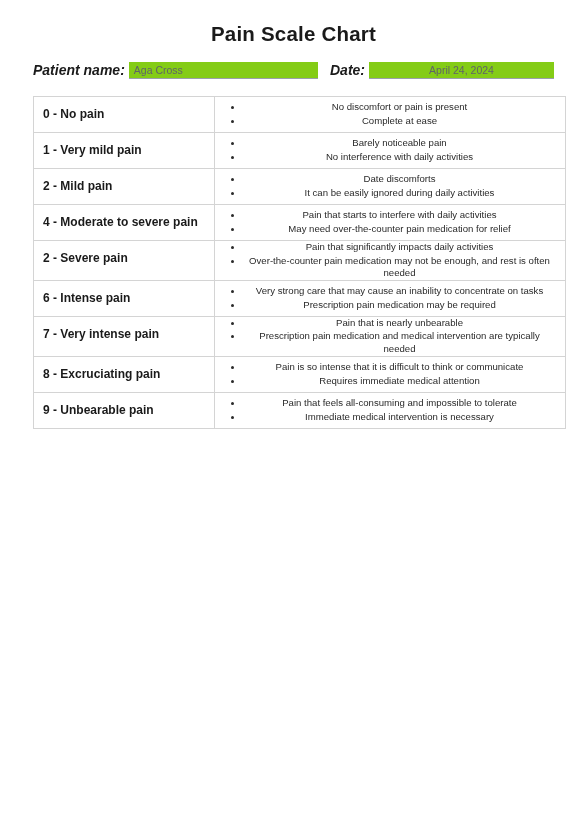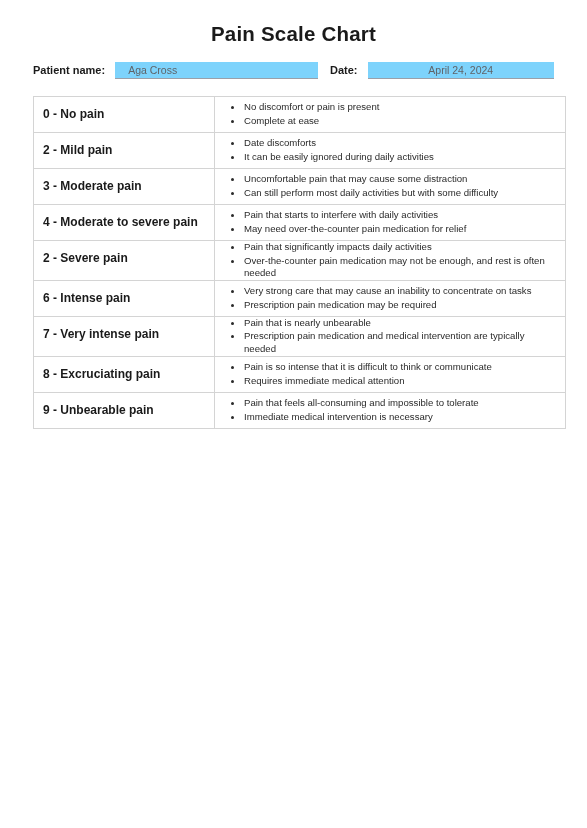--- a/index.html
+++ b/index.html
@@ -46,36 +46,37 @@
   }
   .field-group {
     display: flex;
     align-items: flex-end;
     height: 19px;
   }
   .field-group.patient { flex: 0 0 297px; }
   .field-group.date    { flex: 1 1 auto; text-align: center; }
 
   .field-label {
-    font-size: 11px;
+    font-size: 14px;
     font-weight: bold;
     color: #1a1a1a;
     white-space: nowrap;
     line-height: 17px;
-    padding-right: 10px;
+    padding-right: 4px;
+    font-style: italic;
   }
   .field-value {
     flex: 1 1 auto;
     font-size: 10.5px;
     color: #5f6368;
-    background: #7dd3fc;
+    background: #84cc16;
     border-bottom: 1.5px solid #9aa0aa;
     line-height: 17px;
     height: 17px;
-    padding: 0 13px;
+    padding: 0 5px;
     box-sizing: border-box;
     white-space: nowrap;
     overflow: hidden;
   }
   .field-group.patient .field-value { margin-right: 12px; }
 
   
   .scale-table {
     margin: 17px 33px 0 33px;
     width: 521px;
@@ -98,20 +99,21 @@
   }
   .scale-table td.desc {
     width: 350px;
     padding: 0;
     vertical-align: middle;
   }
   .scale-table ul {
     margin: 0;
     padding: 0 10px 0 28px;
     list-style-type: disc;
+    text-align: center;
   }
   .scale-table li {
     font-size: 9.6px;
     color: #2a2a2a;
     line-height: 12.6px;
     margin: 0 0 1px 0;
     padding-left: 1px;
   }
   .scale-table li:last-child { margin-bottom: 0; }
   .scale-table li::marker { font-size: 9px; }
@@ -143,40 +145,40 @@
       <tr>
         <td class="level">0 - No pain</td>
         <td class="desc">
           <ul>
             <li>No discomfort or pain is present</li>
             <li>Complete at ease</li>
           </ul>
         </td>
       </tr>
 
+      <tr>
+        <td class="level">1 - Very mild pain</td>
+        <td class="desc">
+          <ul>
+            <li>Barely noticeable pain</li>
+            <li>No interference with daily activities</li>
+          </ul>
+        </td>
+      </tr>
 
       <tr>
         <td class="level">2 - Mild pain</td>
         <td class="desc">
           <ul>
             <li>Date discomforts</li>
             <li>It can be easily ignored during daily activities</li>
           </ul>
         </td>
       </tr>
 
-      <tr>
-        <td class="level">3 - Moderate pain</td>
-        <td class="desc">
-          <ul>
-            <li>Uncomfortable pain that may cause some distraction</li>
-            <li>Can still perform most daily activities but with some difficulty</li>
-          </ul>
-        </td>
-      </tr>
 
       <tr>
         <td class="level">4 - Moderate to severe pain</td>
         <td class="desc">
           <ul>
             <li>Pain that starts to interfere with daily activities</li>
             <li>May need over-the-counter pain medication for relief</li>
           </ul>
         </td>
       </tr>

